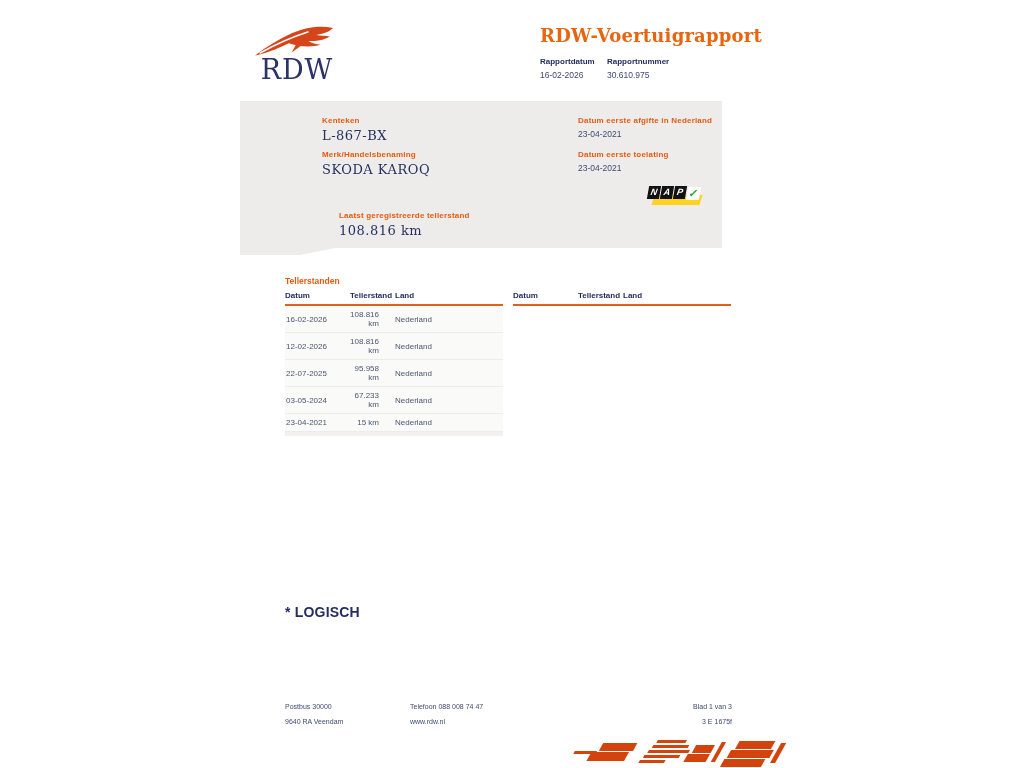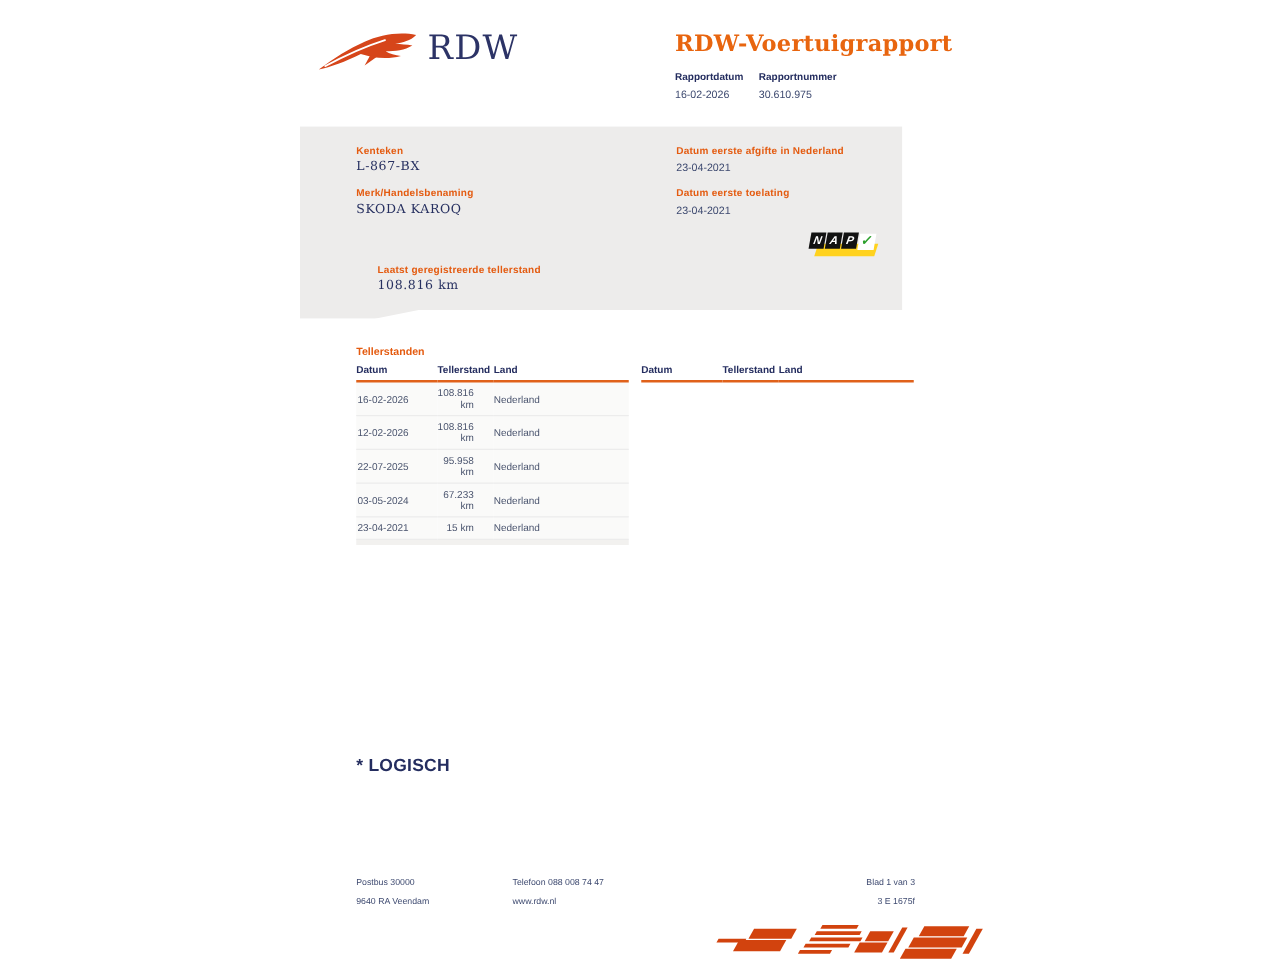--- a/index.html
+++ b/index.html
@@ -1,41 +1,41 @@
 <!DOCTYPE html>
 <html><head>
 <meta charset="utf-8">
 <style>
   * { margin:0; padding:0; box-sizing:border-box; }
   html,body { width:1024px; height:768px; background:#ffffff; overflow:hidden;
               font-family:"Liberation Sans", sans-serif; }
   .page { position:relative; width:1024px; height:768px; background:#fff; }
 
   
-  .logo { position:absolute; left:252px; top:22px; display:flex; align-items:center; }
+  .logo { position:absolute; left:252px; top:22px; display:flex; align-items:center;flex-direction:column; }
   .logo svg { width:84px; height:38px; }
   .wordmark { font-family:"DejaVu Serif", serif; font-size:27px; color:#2c3366;
               letter-spacing:1px; margin-left:6px; margin-top:-6px; }
 
   .report-title { position:absolute; left:540px; top:25px;
                   font-family:"DejaVu Serif", serif; font-weight:bold;
                   font-size:18px; color:#e8650f; letter-spacing:0.2px; }
   .report-meta { position:absolute; left:540px; top:57px; display:flex; }
   .meta-item { margin-right:14px; }
   .meta-item:first-child { width:53px; margin-right:14px; }
   .meta-label { font-size:8px; font-weight:bold; color:#242d5f; white-space:nowrap; }
   .meta-value { font-size:8.5px; color:#3e4a70; margin-top:4px; white-space:nowrap; }
 
   
   .summary-box { position:absolute; left:240px; top:101px; width:482px; height:154px;
                  background:#edeceb;
                  clip-path:polygon(0 0, 100% 0, 100% 95.5%, 19.7% 95.5%, 12.4% 100%, 0 100%); }
-  .grp { position:absolute; }
+  .grp { position:absolute;margin-left:37px; }
   .fld-label { font-size:8px; font-weight:bold; color:#e45b10; letter-spacing:0.2px; white-space:nowrap; }
-  .fld-big   { font-family:"DejaVu Serif", serif; font-size:10px; color:#273060;
+  .fld-big   { font-family:"DejaVu Serif", serif; font-size:13px; color:#273060;
                margin-top:3px; letter-spacing:0.5px; white-space:nowrap; }
   .fld-small { font-size:8.5px; color:#3e4a70; margin-top:4px; white-space:nowrap; }
   .grp-kenteken { left:45px; top:15px; }
   .grp-merk     { left:45px; top:49px; }
   .grp-teller   { left:62px; top:110px; }
   .grp-afgifte  { left:301px; top:15px; }
   .grp-toelating{ left:301px; top:49px; }
   .grp-oordeel  { left:301px; top:84px; font-size:15px; font-weight:bold; color:#242d5f;
                   line-height:22px; letter-spacing:0.4px; }
 

